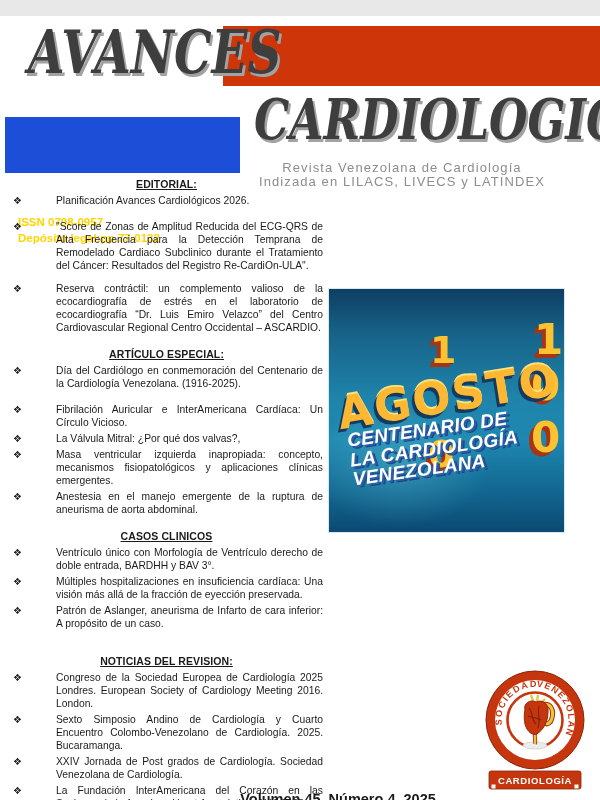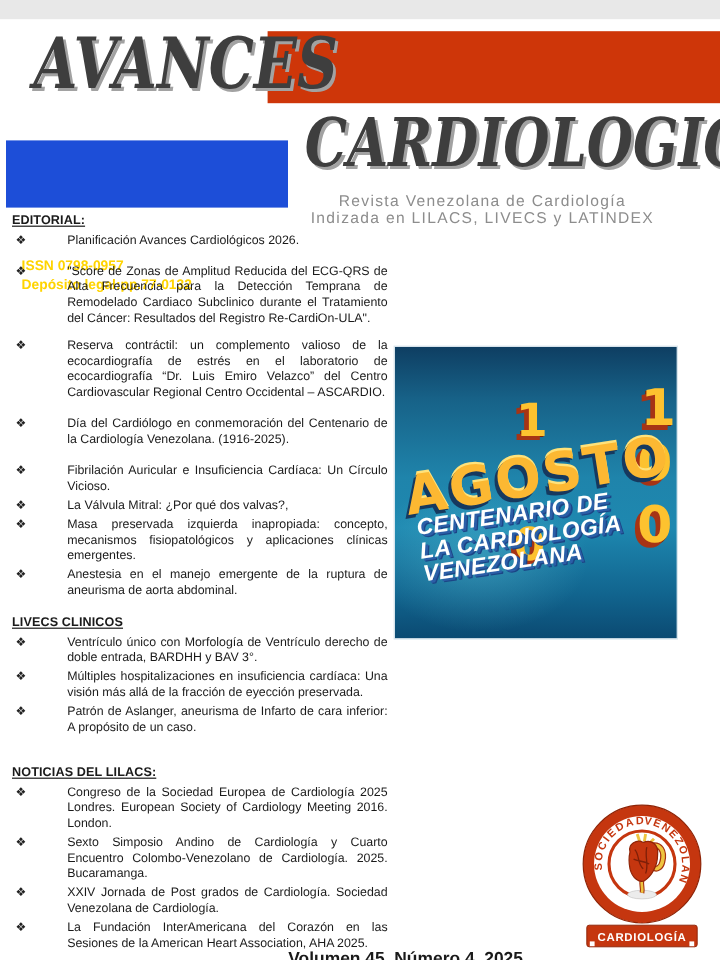--- a/index.html
+++ b/index.html
@@ -33,21 +33,21 @@
     color:#8d8d8d; font-size:13px; line-height:13.5px; letter-spacing:1.1px; white-space:nowrap;
   }
 
   
   .toc { position:absolute; left:10px; top:161px; width:313px; }
   .toc-section { margin-top:13px; }
   .toc-section:first-child { margin-top:0; }
   .toc-section.gap-lg { margin-top:24px; }
   .toc-title {
     font-weight:bold; font-size:10.5px; line-height:14px;
-    text-decoration:underline; letter-spacing:0.1px; margin-bottom:2px;
+    text-decoration:underline; letter-spacing:0.1px; margin-bottom:2px;text-align:center;
   }
   .toc-item { display:flex; margin-top:3px; }
   .toc-item .bullet { flex:0 0 22px; padding-left:3px; font-size:10px; line-height:13px; color:#222; }
   .toc-item .itxt { flex:1; font-size:10.3px; line-height:13px; text-align:justify;padding-left:24px; }
 
   
   .poster {
     position:absolute; left:328px; top:272px; width:237px; height:245px;
     background:
       radial-gradient(ellipse 130px 90px at 30% 72%, rgba(120,220,235,0.30), rgba(120,220,235,0) 70%),
@@ -125,63 +125,64 @@
         <span class="bullet">❖</span>
         <span class="itxt">"Score de Zonas de Amplitud Reducida del ECG-QRS de Alta Frecuencia para la Detección Temprana de Remodelado Cardiaco Subclinico durante el Tratamiento del Cáncer: Resultados del Registro Re-CardiOn-ULA".</span>
       </div>
       <div class="toc-item" style="margin-top:10px;">
         <span class="bullet">❖</span>
         <span class="itxt">Reserva contráctil: un complemento valioso de la ecocardiografía de estrés en el laboratorio de ecocardiografía “Dr. Luis Emiro Velazco” del Centro Cardiovascular Regional Centro Occidental – ASCARDIO.</span>
       </div>
     </div>
 
     <div class="toc-section">
+      <div class="toc-title">ARTÍCULO ESPECIAL:</div>
       <div class="toc-item">
         <span class="bullet">❖</span>
         <span class="itxt">Día del Cardiólogo en conmemoración del Centenario de la Cardiología Venezolana.  (1916-2025).</span>
       </div>
     </div>
 
     <div class="toc-section">
       <div class="toc-item">
         <span class="bullet">❖</span>
-        <span class="itxt">Fibrilación Auricular e Insuficiencia Cardíaca: Un Círculo Vicioso.</span>
+        <span class="itxt">Fibrilación Auricular e InterAmericana Cardíaca: Un Círculo Vicioso.</span>
       </div>
       <div class="toc-item">
         <span class="bullet">❖</span>
         <span class="itxt">La Válvula Mitral: ¿Por qué dos valvas?,</span>
       </div>
       <div class="toc-item">
         <span class="bullet">❖</span>
-        <span class="itxt">Masa preservada izquierda inapropiada: concepto, mecanismos fisiopatológicos y aplicaciones clínicas emergentes.</span>
+        <span class="itxt">Masa ventricular izquierda inapropiada: concepto, mecanismos fisiopatológicos y aplicaciones clínicas emergentes.</span>
       </div>
       <div class="toc-item">
         <span class="bullet">❖</span>
         <span class="itxt">Anestesia en el manejo emergente de la ruptura de aneurisma de aorta abdominal.</span>
       </div>
     </div>
 
     <div class="toc-section">
-      <div class="toc-title">LIVECS CLINICOS</div>
+      <div class="toc-title">CASOS CLINICOS</div>
       <div class="toc-item">
         <span class="bullet">❖</span>
         <span class="itxt">Ventrículo único con Morfología de Ventrículo derecho de doble entrada, BARDHH y BAV 3°.</span>
       </div>
       <div class="toc-item">
         <span class="bullet">❖</span>
         <span class="itxt">Múltiples hospitalizaciones en insuficiencia cardíaca: Una visión más allá de la fracción de eyección preservada.</span>
       </div>
       <div class="toc-item">
         <span class="bullet">❖</span>
         <span class="itxt">Patrón de Aslanger, aneurisma de Infarto de cara inferior: A propósito de un caso.</span>
       </div>
     </div>
 
     <div class="toc-section gap-lg">
-      <div class="toc-title">NOTICIAS DEL LILACS:</div>
+      <div class="toc-title">NOTICIAS DEL REVISION:</div>
       <div class="toc-item">
         <span class="bullet">❖</span>
         <span class="itxt">Congreso de la Sociedad Europea de Cardiología 2025 Londres. European Society of Cardiology Meeting 2016. London.</span>
       </div>
       <div class="toc-item">
         <span class="bullet">❖</span>
         <span class="itxt">Sexto Simposio Andino de Cardiología y Cuarto Encuentro Colombo-Venezolano de Cardiología. 2025. Bucaramanga.</span>
       </div>
       <div class="toc-item">
         <span class="bullet">❖</span>

